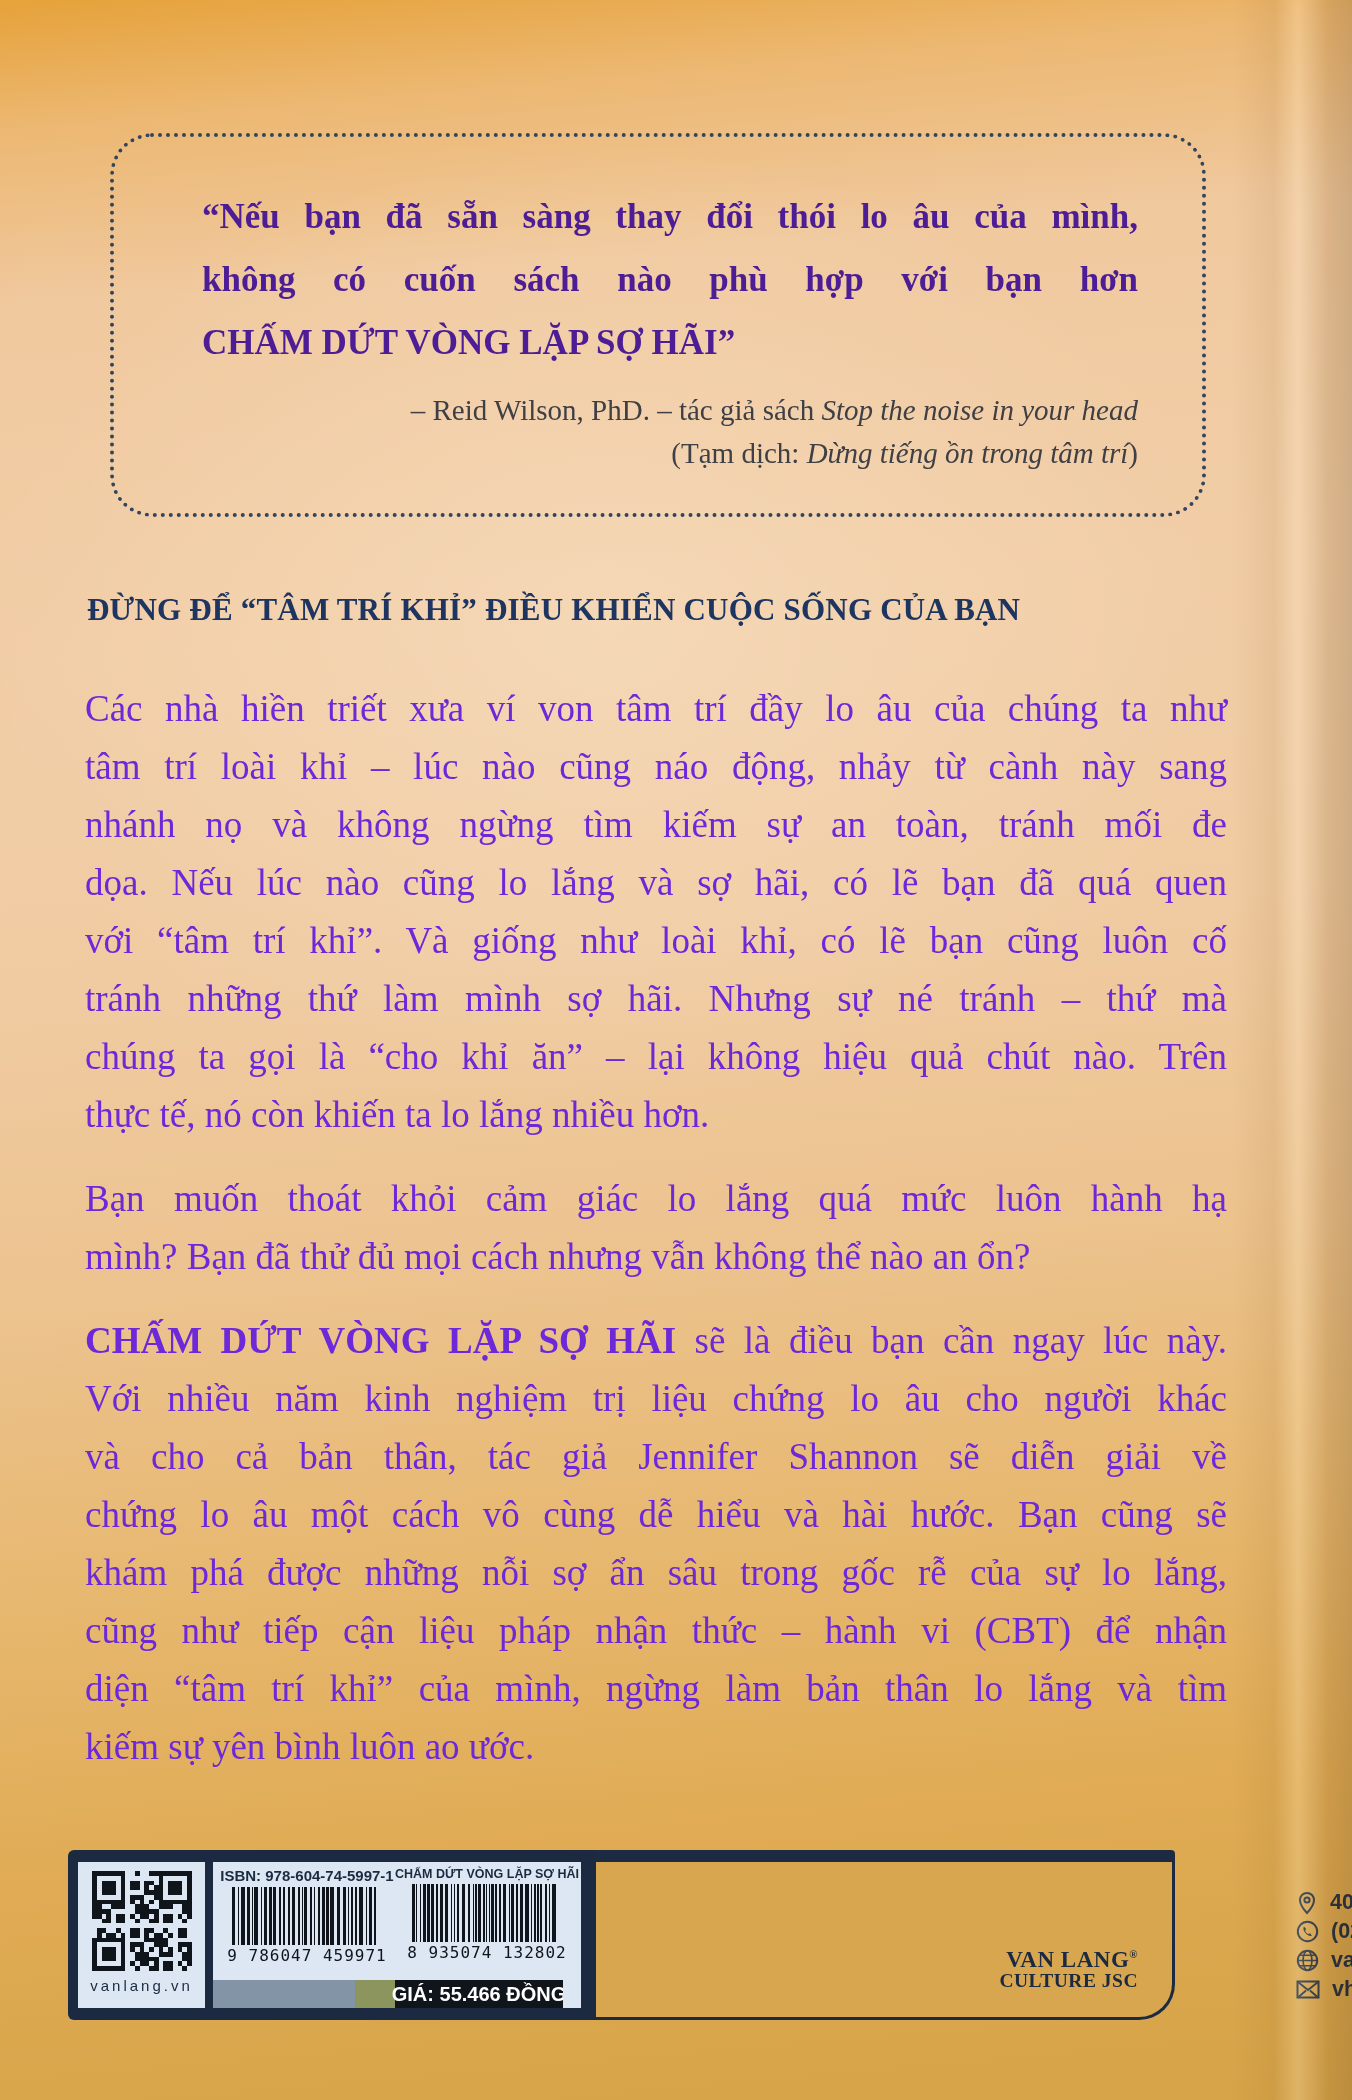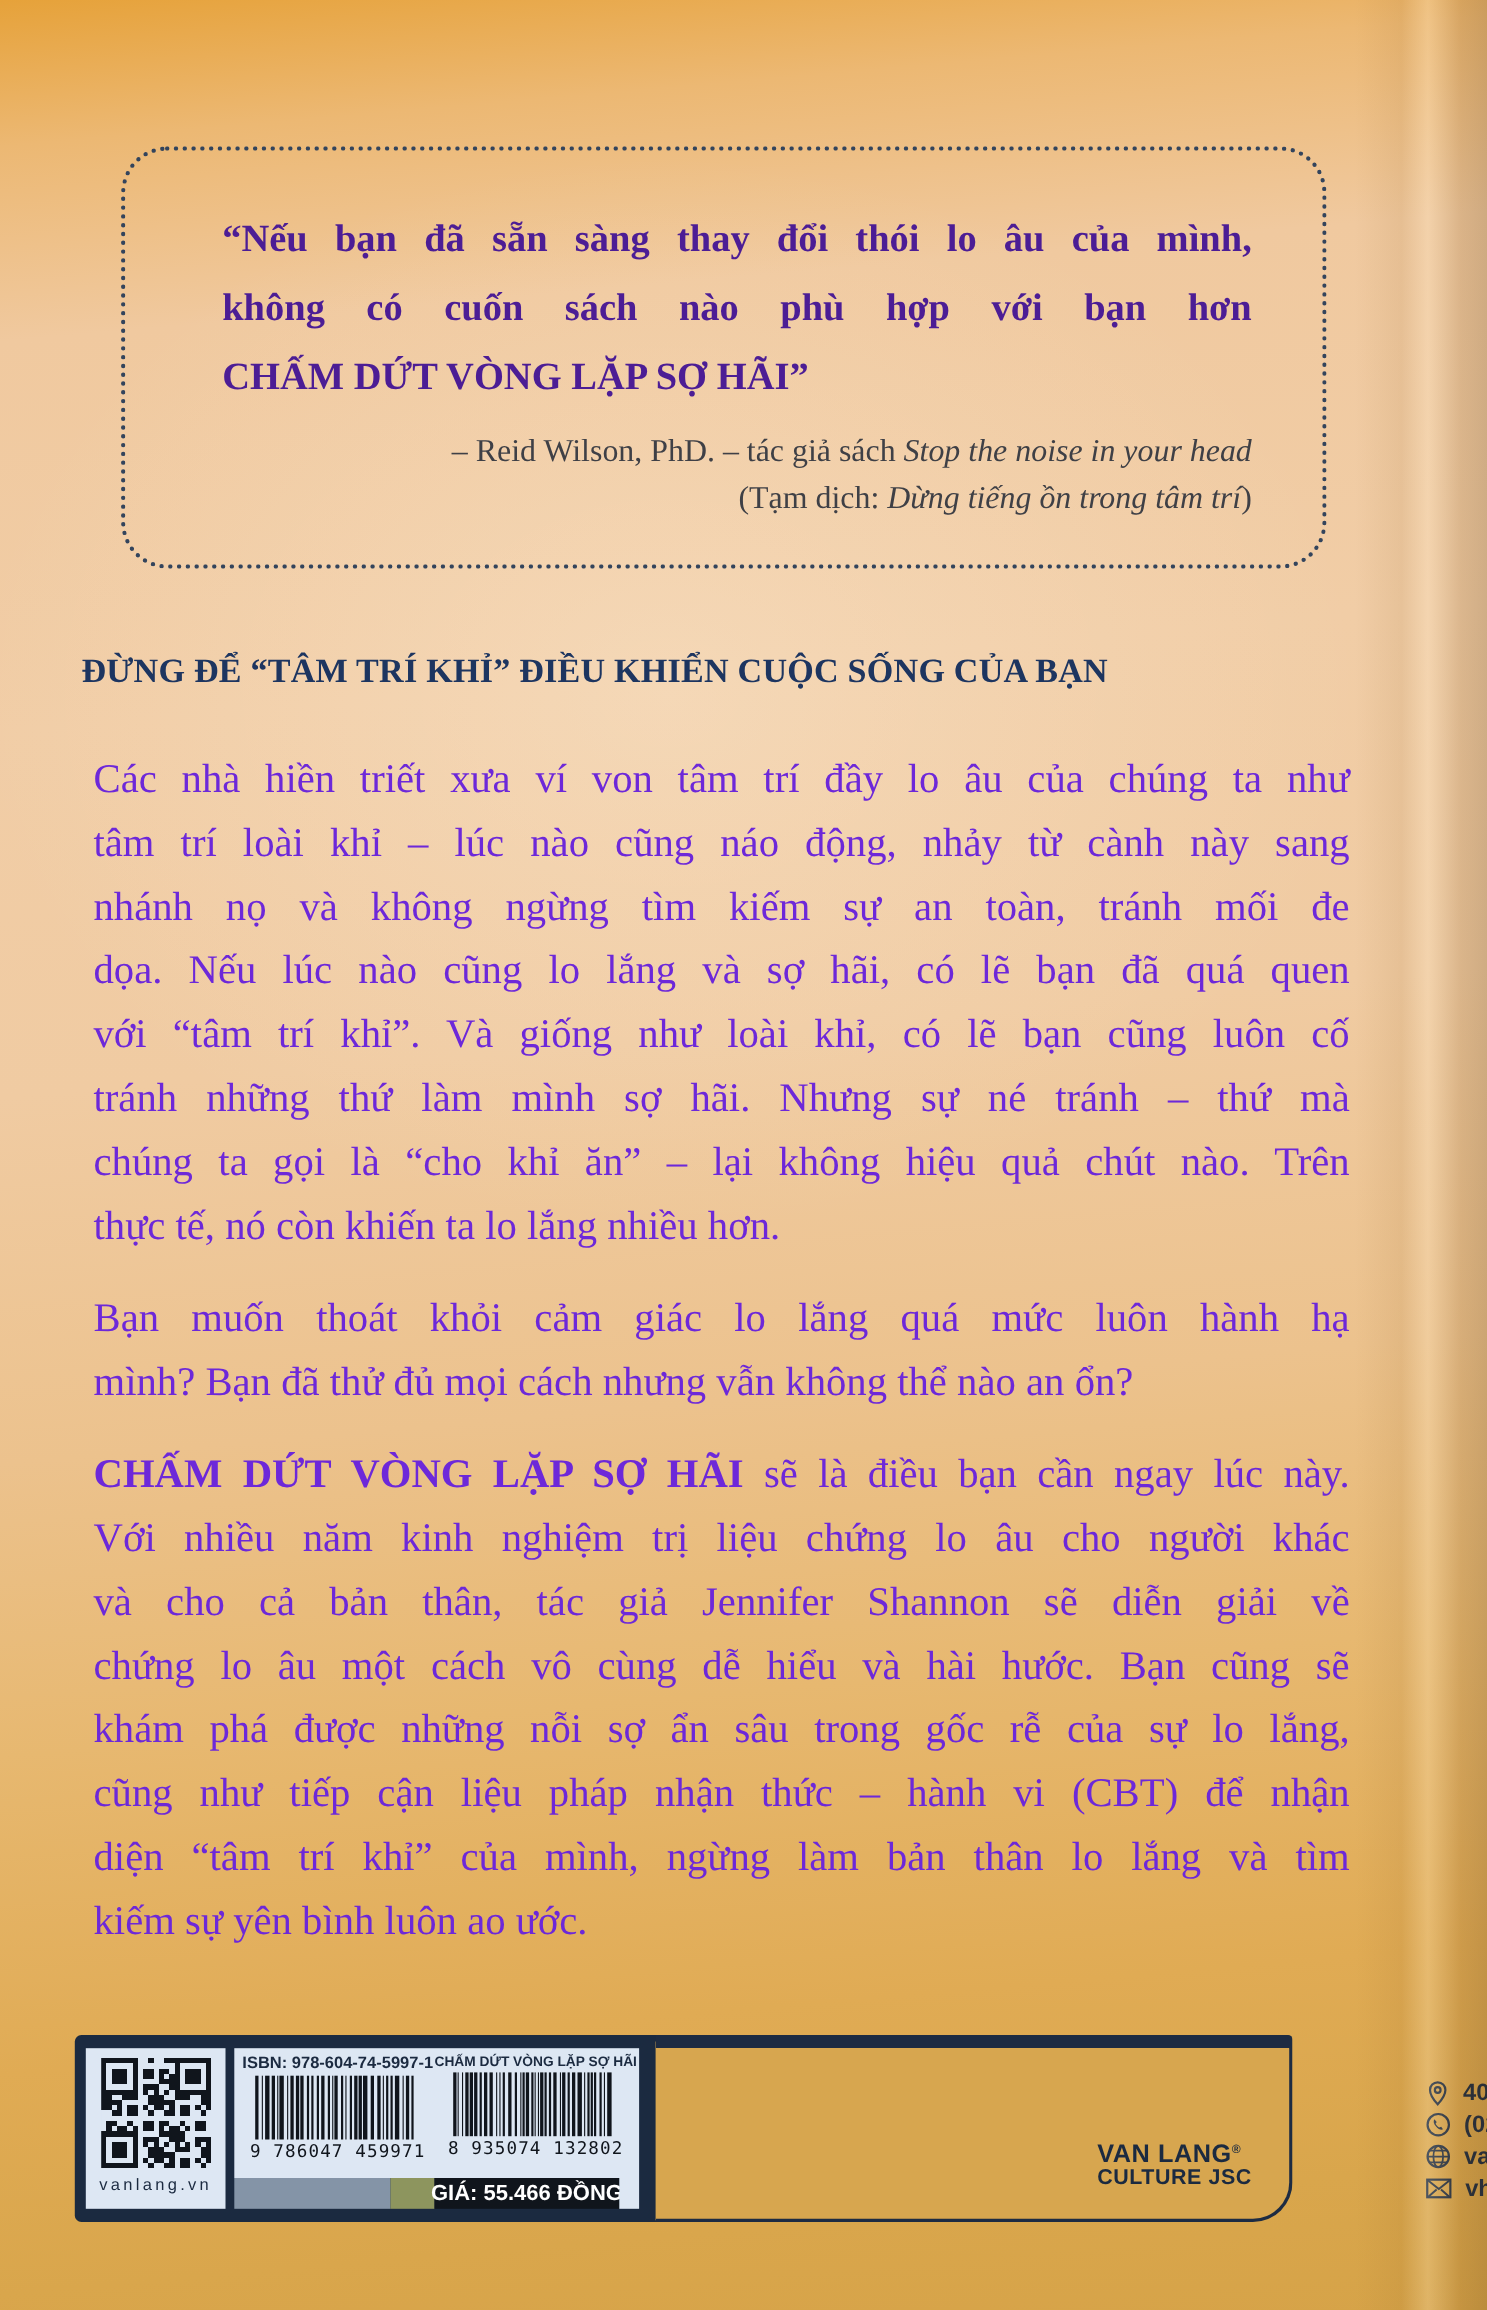--- a/index.html
+++ b/index.html
@@ -25,21 +25,21 @@
   }
   .quote-text{position:absolute;left:88px;right:64px;top:48px;
     font-weight:bold;font-size:35px;line-height:63px;color:#4c1d95;}
   .qline{text-align:justify;text-align-last:justify;}
   .qline.last{text-align:justify;text-align-last:auto;}
   .attribution{position:absolute;left:88px;right:64px;top:252px;
     font-size:29px;line-height:43px;color:#3f4046;text-align:right;}
   .attribution i{font-style:italic;}
 
   
-  .heading{position:absolute;left:74px;top:592px;width:1145px;
+  .heading{position:absolute;left:87px;top:592px;width:1145px;
     font-weight:bold;font-size:31px;color:#1d3560;white-space:nowrap;letter-spacing:.2px;}
 
   
   .bodytext{position:absolute;left:85px;top:680px;width:1142px;
     font-size:37px;line-height:58px;color:#6d28d9;}
   .para{margin-bottom:26px;}
   .bline{text-align:justify;text-align-last:justify;}
   .bline.last{text-align-last:auto;font-family:Liberation Serif, serif;}
   .bline b{font-weight:bold;}
 
@@ -67,22 +67,22 @@
   .strip-row{position:absolute;left:145px;top:130px;width:368px;height:28px;display:flex;}
   .strip-gray{width:142px;background:#8494a7;}
   .strip-olive{width:40px;background:#8d955e;}
   .strip-price{width:168px;background:#10151c;color:#fff;display:flex;align-items:center;justify-content:center;
     font-family:"Liberation Sans",sans-serif;font-weight:bold;font-size:20px;white-space:nowrap;}
   .strip-end{flex:1;background:#dde7f3;}
   .contact{position:absolute;left:700px;top:26px;font-family:"Liberation Sans",sans-serif;
     color:#1b2a40;font-weight:bold;font-size:21.5px;}
   .contact .row{display:flex;align-items:center;gap:12px;height:29px;white-space:nowrap;}
   .contact svg{flex:0 0 auto;}
-  .vl-logo{position:absolute;right:34px;top:82px;color:#1b2a40;
-    font-family:Liberation Sans, sans-serif;font-weight:bold;line-height:21px;}
+  .vl-logo{position:absolute;right:34px;top:82px;text-align:right;color:#1b2a40;
+    font-family:Liberation Serif, serif;font-weight:bold;line-height:21px;}
   .vl-logo .l1{font-size:23px;letter-spacing:.5px;}
   .vl-logo .l1 sup{font-size:11px;}
   .vl-logo .l2{font-size:19.5px;letter-spacing:.5px;}
 </style>
 </head>
 <body>
 
 <div class="sheen"></div>
 
 <div class="quote-box">

